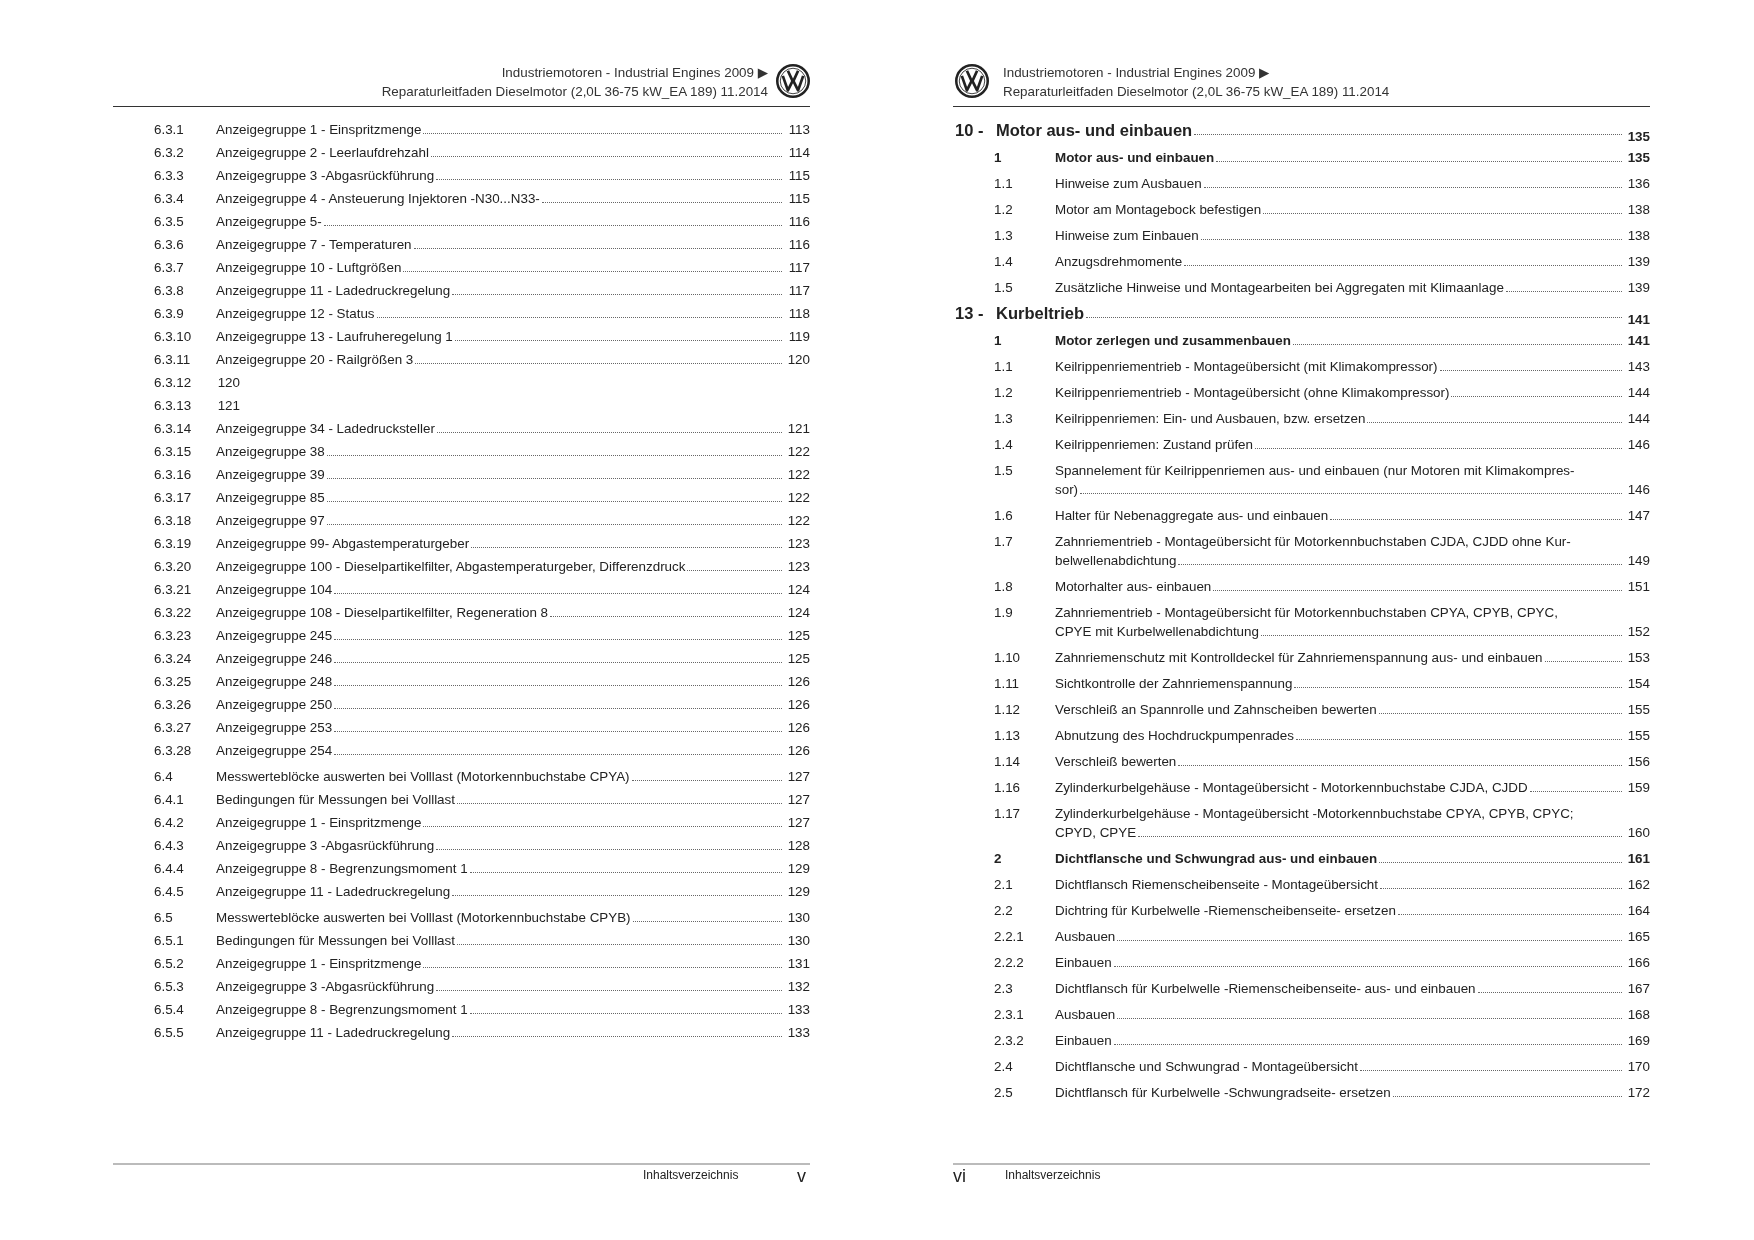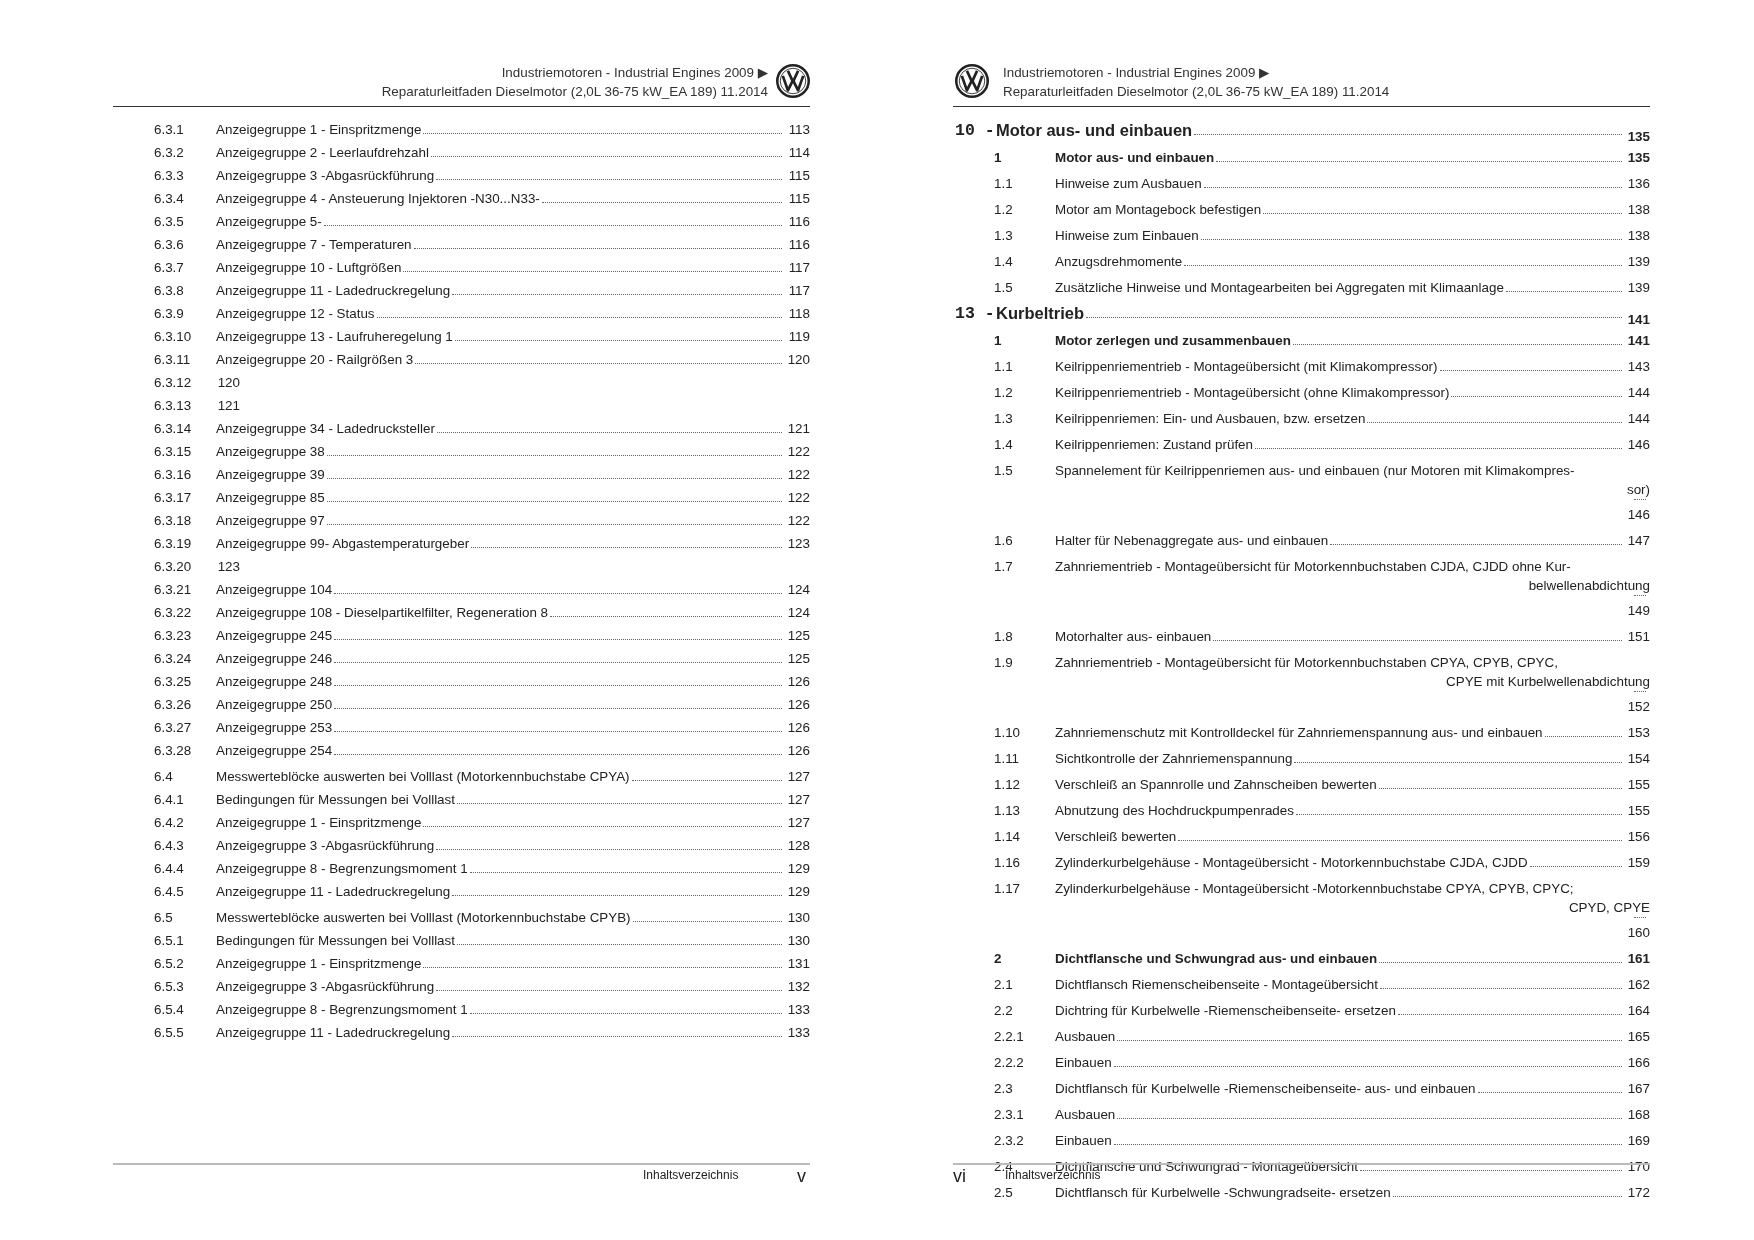--- a/index.html
+++ b/index.html
@@ -24,26 +24,26 @@
   #left-page .row.gap { margin-top:3px; }
   #left-page .num { width:62px; padding-left:41px; flex:none; }
   .title-wrap { flex:1; display:flex; align-items:flex-end; min-width:0; }
   .title { white-space:normal; }
   .dots { flex:1; border-bottom:1.3px dotted #666; margin:0 4px 5px 2px; min-width:12px; }
   .pg { flex:none; text-align:right; min-width:24px; }
 
   #right-page .toc { top:121px; }
   #right-page .row { min-height:26px; }
   #right-page .row.chap { font-size:16.5px; font-weight:bold; min-height:26px; margin-bottom:1px; }
-  #right-page .row.chap .num { width:41px; padding-left:2px; flex:none;font-family:Liberation Mono, monospace; }
+  #right-page .row.chap .num { width:41px; padding-left:2px; flex:none; }
   #right-page .row.chap .pg { font-size:13.4px; font-weight:bold; align-self:flex-end; padding-bottom:1px; }
   #right-page .row.sec { font-weight:bold; }
   #right-page .row .num { width:61px; padding-left:41px; flex:none; }
   #right-page .row.two-line .title-wrap { display:block; }
-  #right-page .row.two-line .line2 { display:flex; align-items:flex-end;flex-direction:column; }
+  #right-page .row.two-line .line2 { display:flex; align-items:flex-end; }
   #right-page .row.two-line { margin-bottom:7px; }
 
   .ftr-rule { position:absolute; top:1163px; left:0; width:100%; border-top:2px solid #bbb; }
   .ftr-label { position:absolute; top:1168px; font-size:12px; color:#222; }
   .ftr-num { position:absolute; top:1166px; font-size:18px; color:#222; }
   #left-page .ftr-label { left:530px; }
   #left-page .ftr-num { left:684px; }
   #right-page .ftr-num { left:0; }
   #right-page .ftr-label { left:52px; }
 </style>
@@ -203,20 +203,24 @@
       <div class="row">
         <span class="num">6.3.19</span>
         <div class="title-wrap">
           <span class="title">Anzeigegruppe 99- Abgastemperaturgeber</span>
           <span class="dots"></span>
         </div>
         <span class="pg">123</span>
       </div>
       <div class="row">
         <span class="num">6.3.20</span>
+        <div class="title-wrap">
+          <span class="title">Anzeigegruppe 100 - Dieselpartikelfilter, Abgastemperaturgeber, Differenzdruck</span>
+          <span class="dots"></span>
+        </div>
         <span class="pg">123</span>
       </div>
       <div class="row">
         <span class="num">6.3.21</span>
         <div class="title-wrap">
           <span class="title">Anzeigegruppe 104</span>
           <span class="dots"></span>
         </div>
         <span class="pg">124</span>
       </div>

